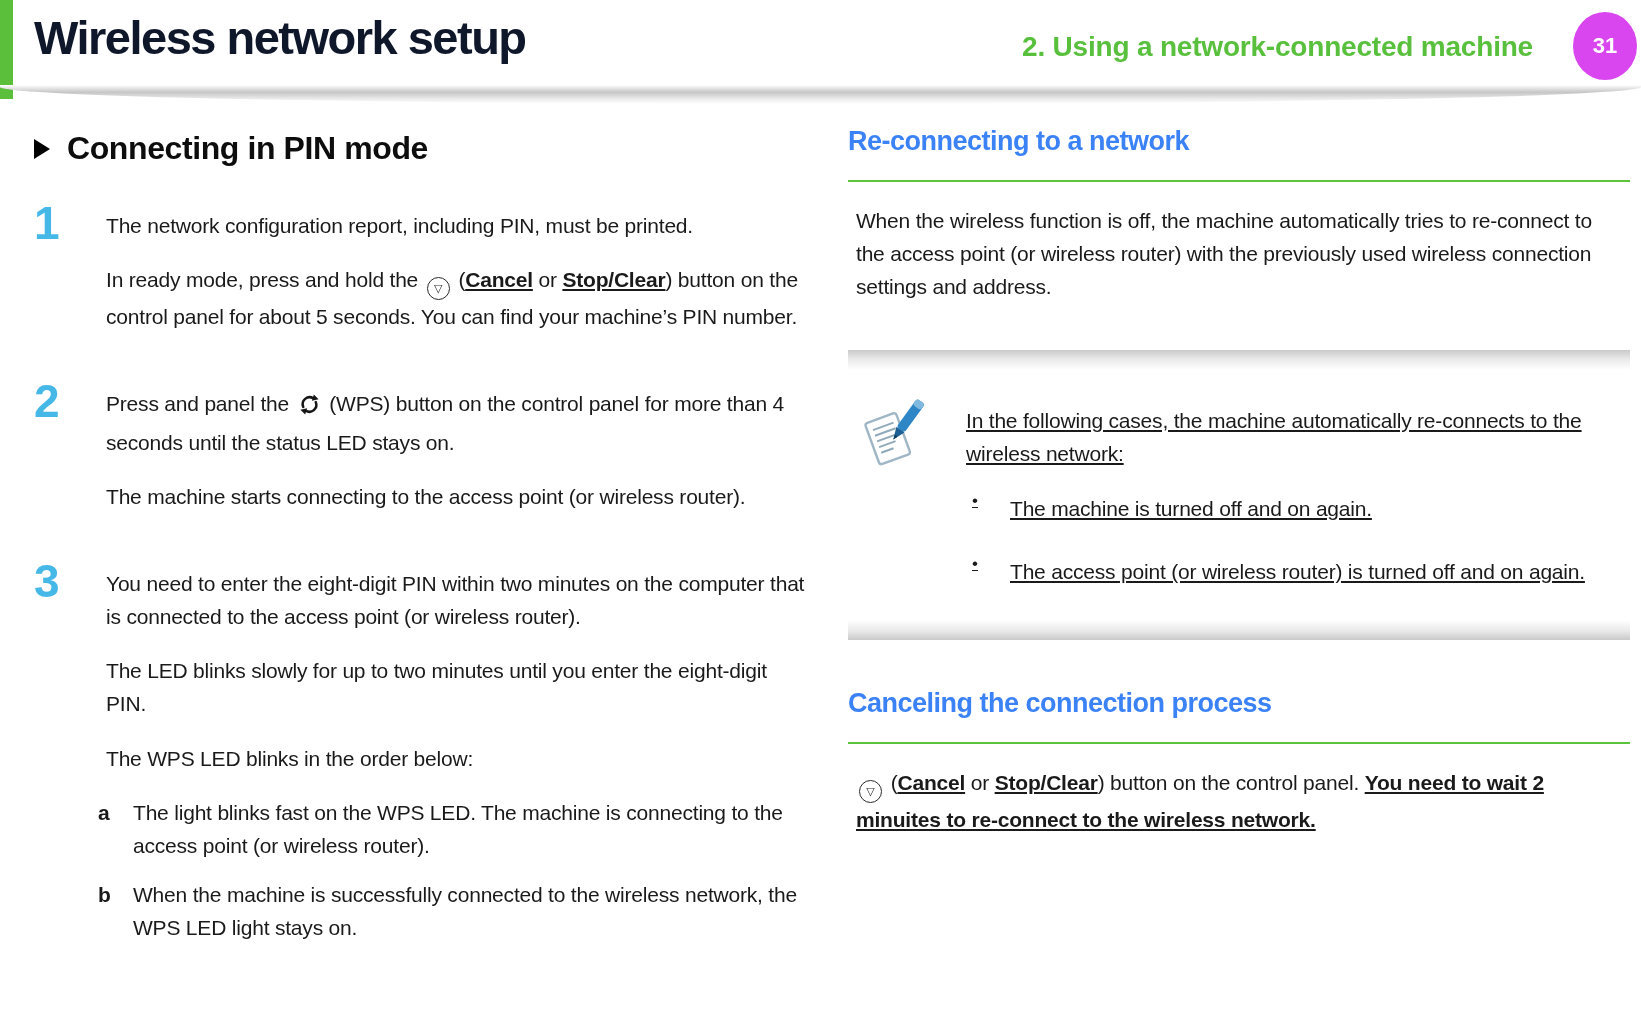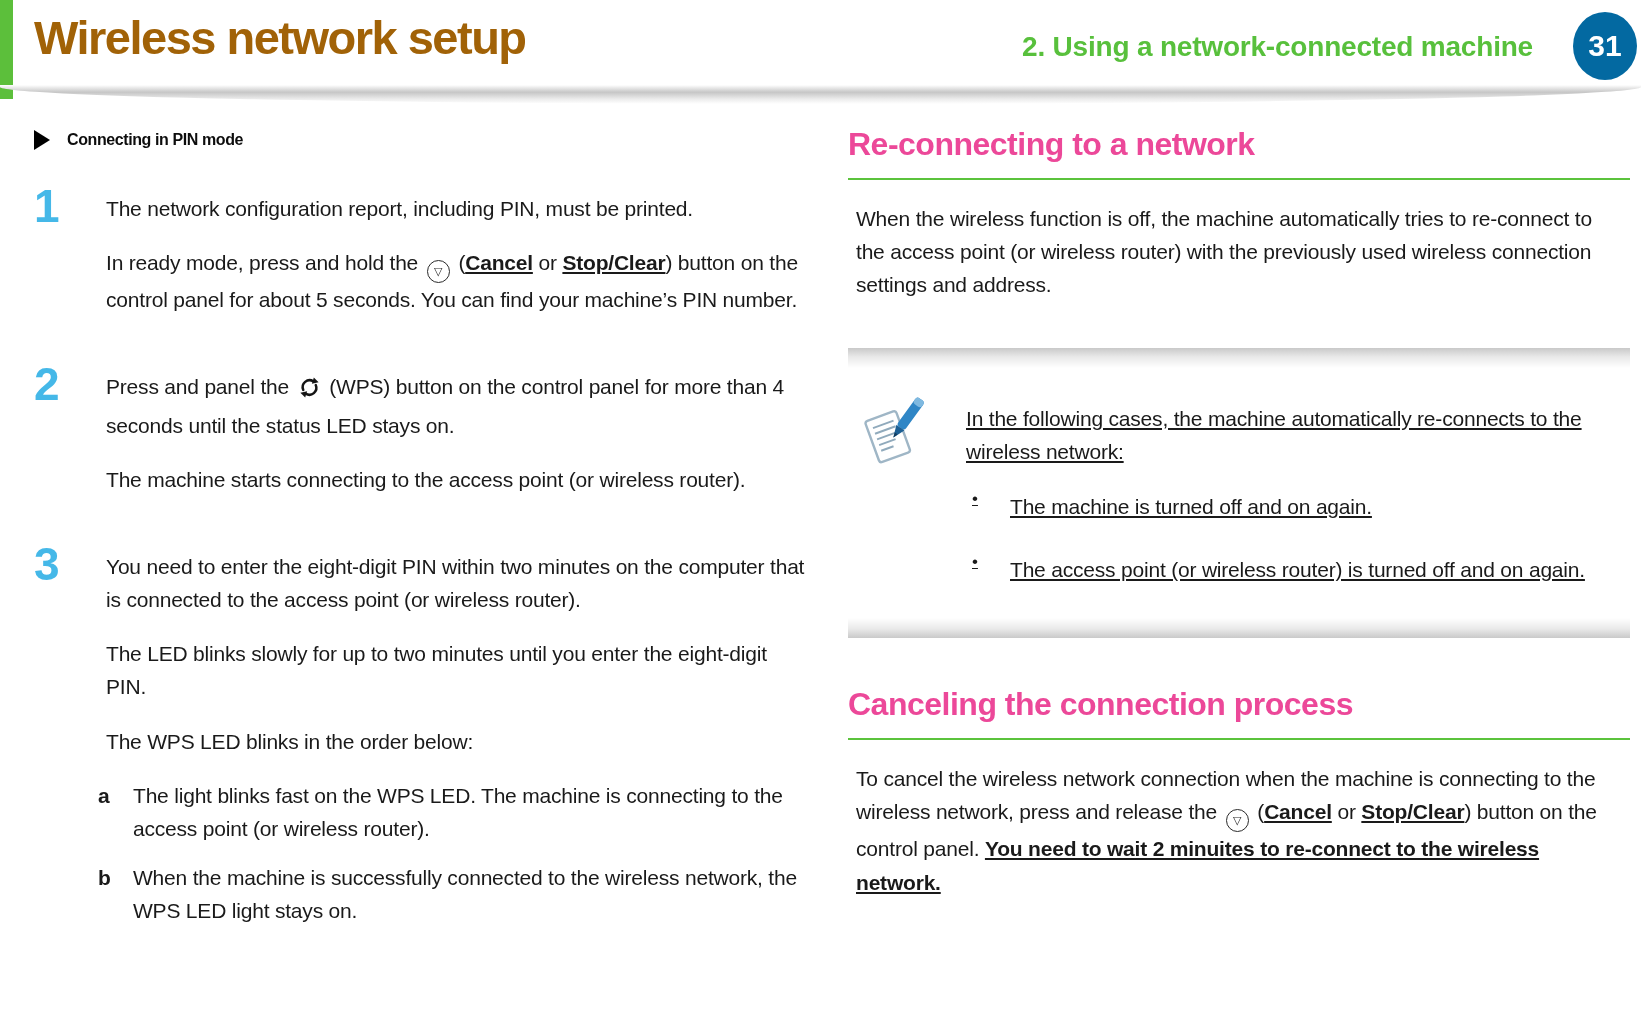--- a/index.html
+++ b/index.html
@@ -7,66 +7,66 @@
     width:1641px;height:1017px;position:relative;overflow:hidden;
     background:#ffffff;color:#1a1a1a;
     font-family:"Liberation Sans","DejaVu Sans",sans-serif;
     -webkit-font-smoothing:antialiased;
   }
   b{font-weight:700;text-decoration:underline;}
   
   .accent-bar{position:absolute;left:0;top:0;width:13px;height:99px;background:#5cbf3b;}
   .page-title{
     position:absolute;left:34px;top:2px;margin:0;
-    font-size:47px;font-weight:700;letter-spacing:-1.5px;color:#a16207;line-height:1.55;
+    font-size:47px;font-weight:700;letter-spacing:-1.5px;color:#0f172a;line-height:1.55;
   }
   .chapter{
     position:absolute;right:108px;top:31px;
     font-size:28px;font-weight:700;color:#58c03c;letter-spacing:-0.2px;
   }
   .page-badge{
     position:absolute;right:4px;top:12px;width:64px;height:68px;border-radius:50%;
-    background:#0369a1;color:#ffffff;font-size:30px;font-weight:700;
+    background:#d946ef;color:#ffffff;font-size:22px;font-weight:700;
     display:flex;align-items:center;justify-content:center;
   }
   .header-shadow{
     position:absolute;left:0;top:85px;width:100%;height:19px;
     background:linear-gradient(180deg,#ffffff 0%,#c6c6c6 38%,#ececec 74%,#ffffff 100%);
     border-radius:0 0 50% 50% / 0 0 90% 90%;
   }
   
   .col{position:absolute;top:126px;}
   .col-left{left:34px;width:780px;}
   .col-right{left:848px;width:782px;}
   .para{margin:8px;font-size:21px;line-height:1.58;letter-spacing:-0.2px;color:#1a1a1a;}
   .para + .para{margin-top:21px;}
   
   .pin-heading{display:flex;align-items:center;gap:17px;margin:4px 0 34px 0;}
   .tri{width:0;height:0;border-left:16px solid #000;border-top:10px solid transparent;border-bottom:10px solid transparent;}
-  .pin-heading-text{font-size:16px;font-weight:700;color:#0d0d0d;letter-spacing:-0.4px;}
+  .pin-heading-text{font-size:32px;font-weight:700;color:#0d0d0d;letter-spacing:-0.4px;}
   .step{display:grid;grid-template-columns:64px 1fr;margin-bottom:38px;}
   .step-num{
     font-size:46px;font-weight:700;color:#45b8e8;line-height:0.9;padding-top:2px;
   }
   .substeps{margin-top:21px;}
   .substep{display:flex;gap:15px;margin-top:16px;}
   .substep-label{font-weight:700;width:20px;flex:0 0 20px;font-size:21px;line-height:1.58;}
   .substep-text{font-size:21px;line-height:1.58;letter-spacing:-0.2px;}
   
   .icon-cancel{
     display:inline-flex;align-items:center;justify-content:center;
     width:23px;height:23px;border:1.6px solid #2a2a2a;border-radius:50%;
     box-sizing:border-box;vertical-align:-5px;margin:0 3px;
   }
   .icon-cancel .tri-glyph{font-size:11px;line-height:1;color:#2a2a2a;font-family:"DejaVu Sans",sans-serif;transform:translateY(-0.5px);}
   .icon-wps{display:inline-block;vertical-align:-5px;margin:0 3px;}
   
   .section-heading{
-    margin:0;font-size:32px;font-weight:700;color:#ec4899;letter-spacing:-0.5px;
-    padding-bottom:15px;border-bottom:2px solid #5bc33c;
+    margin:0;font-size:27px;font-weight:700;color:#3b82f6;letter-spacing:-0.5px;
+    padding-bottom:23px;border-bottom:2px solid #5bc33c;
   }
   .section-body{margin-top:22px;}
   .note-box{margin-top:46px;}
   .note-strip{height:20px;}
   .note-strip.top{background:linear-gradient(180deg,#c9c9c9 0%,#e9e9e9 45%,#ffffff 100%);}
   .note-strip.bottom{background:linear-gradient(180deg,#ffffff 0%,#e9e9e9 55%,#c9c9c9 100%);}
   .note-content{display:flex;gap:30px;padding:26px 4px 24px 10px;align-items:flex-start;}
   .note-icon{flex:0 0 70px;}
   .note-text{flex:1;text-decoration:underline;}
   .note-bullets{list-style:none;margin:12px 0 0 0;padding:0;}
@@ -177,18 +177,18 @@
               <span class="para">The access point (or wireless router) is turned off and on again.</span>
             </li>
         </ul>
       </div>
     </div>
     <div class="note-strip bottom"></div>
   </div>
 
   <div class="section2">
     <h2 class="section-heading">Canceling the connection process</h2>
-    <p class="para section-body"><span>To cancel the wireless network connection when the machine is connecting to the wireless network, press and release the </span><span class="icon-cancel">
+    <p class="para section-body"><span class="icon-cancel">
           <span class="tri-glyph">▽</span>
         </span><span> (</span><b>Cancel</b><span> or </span><b>Stop/Clear</b><span>) button on the control panel. </span><b>You need to wait 2 minuites to re-connect to the wireless network.</b></p>
   </div>
 
 </section>
 
 </body></html>

